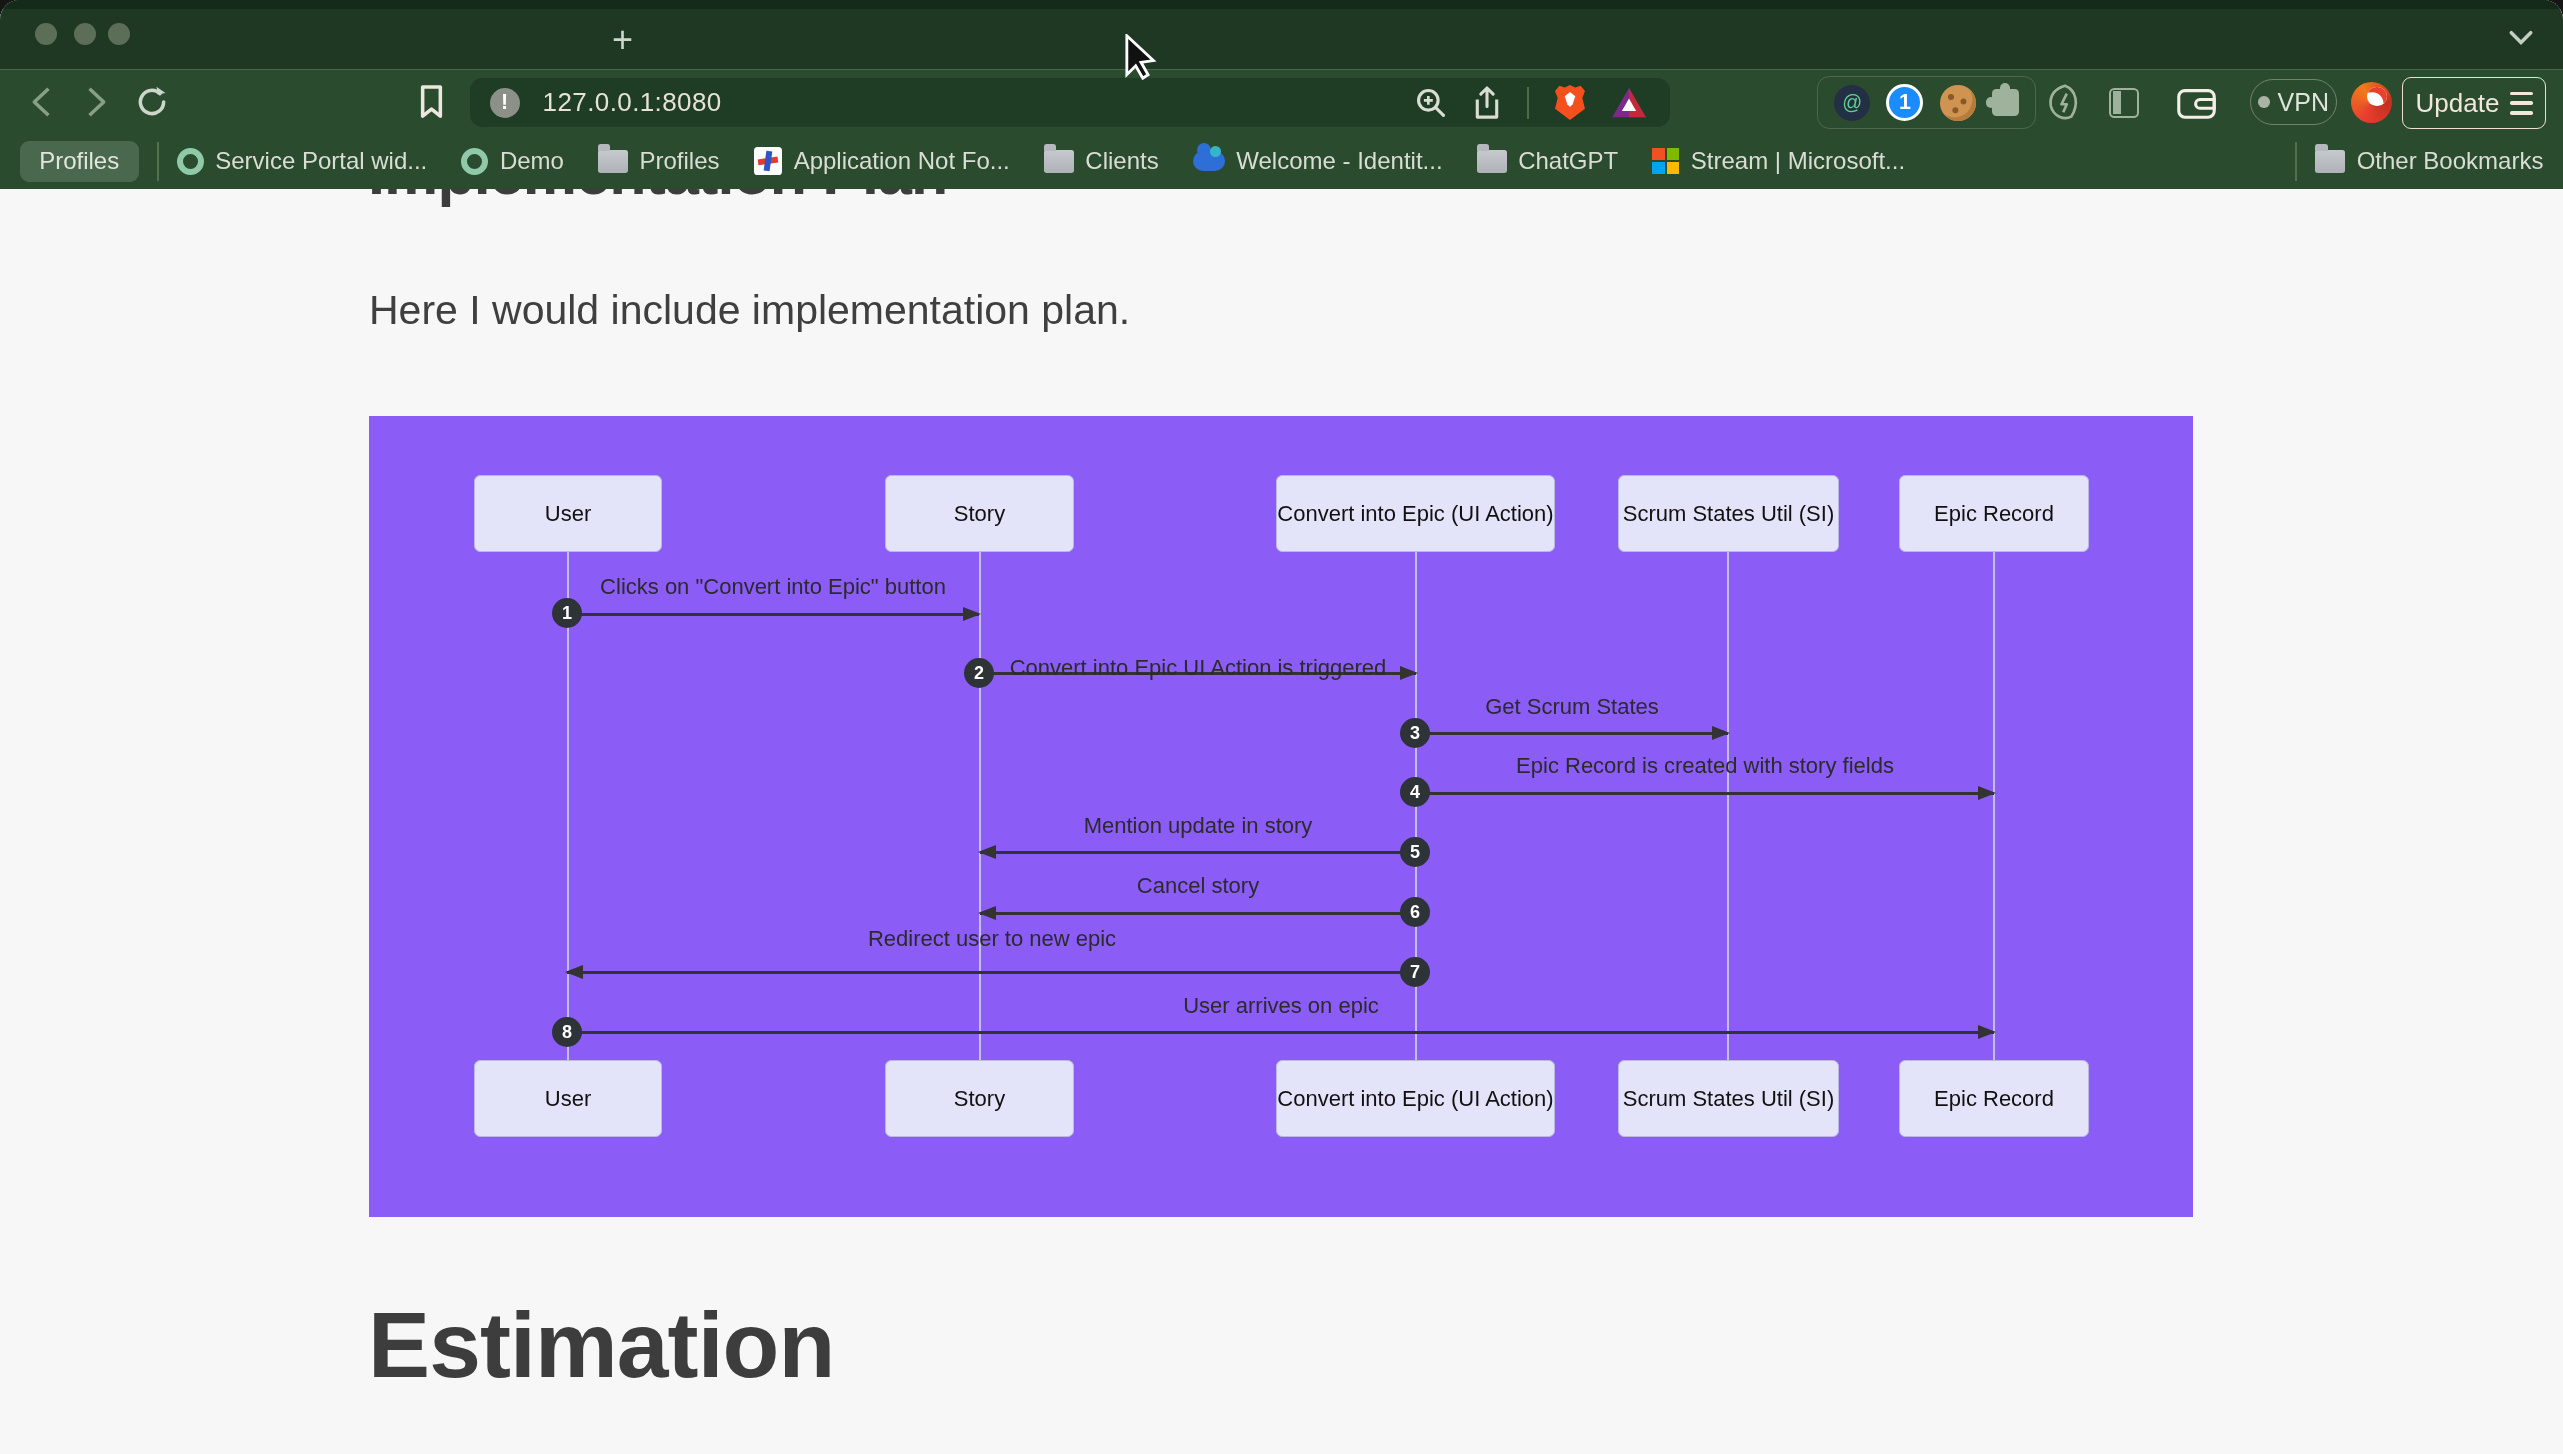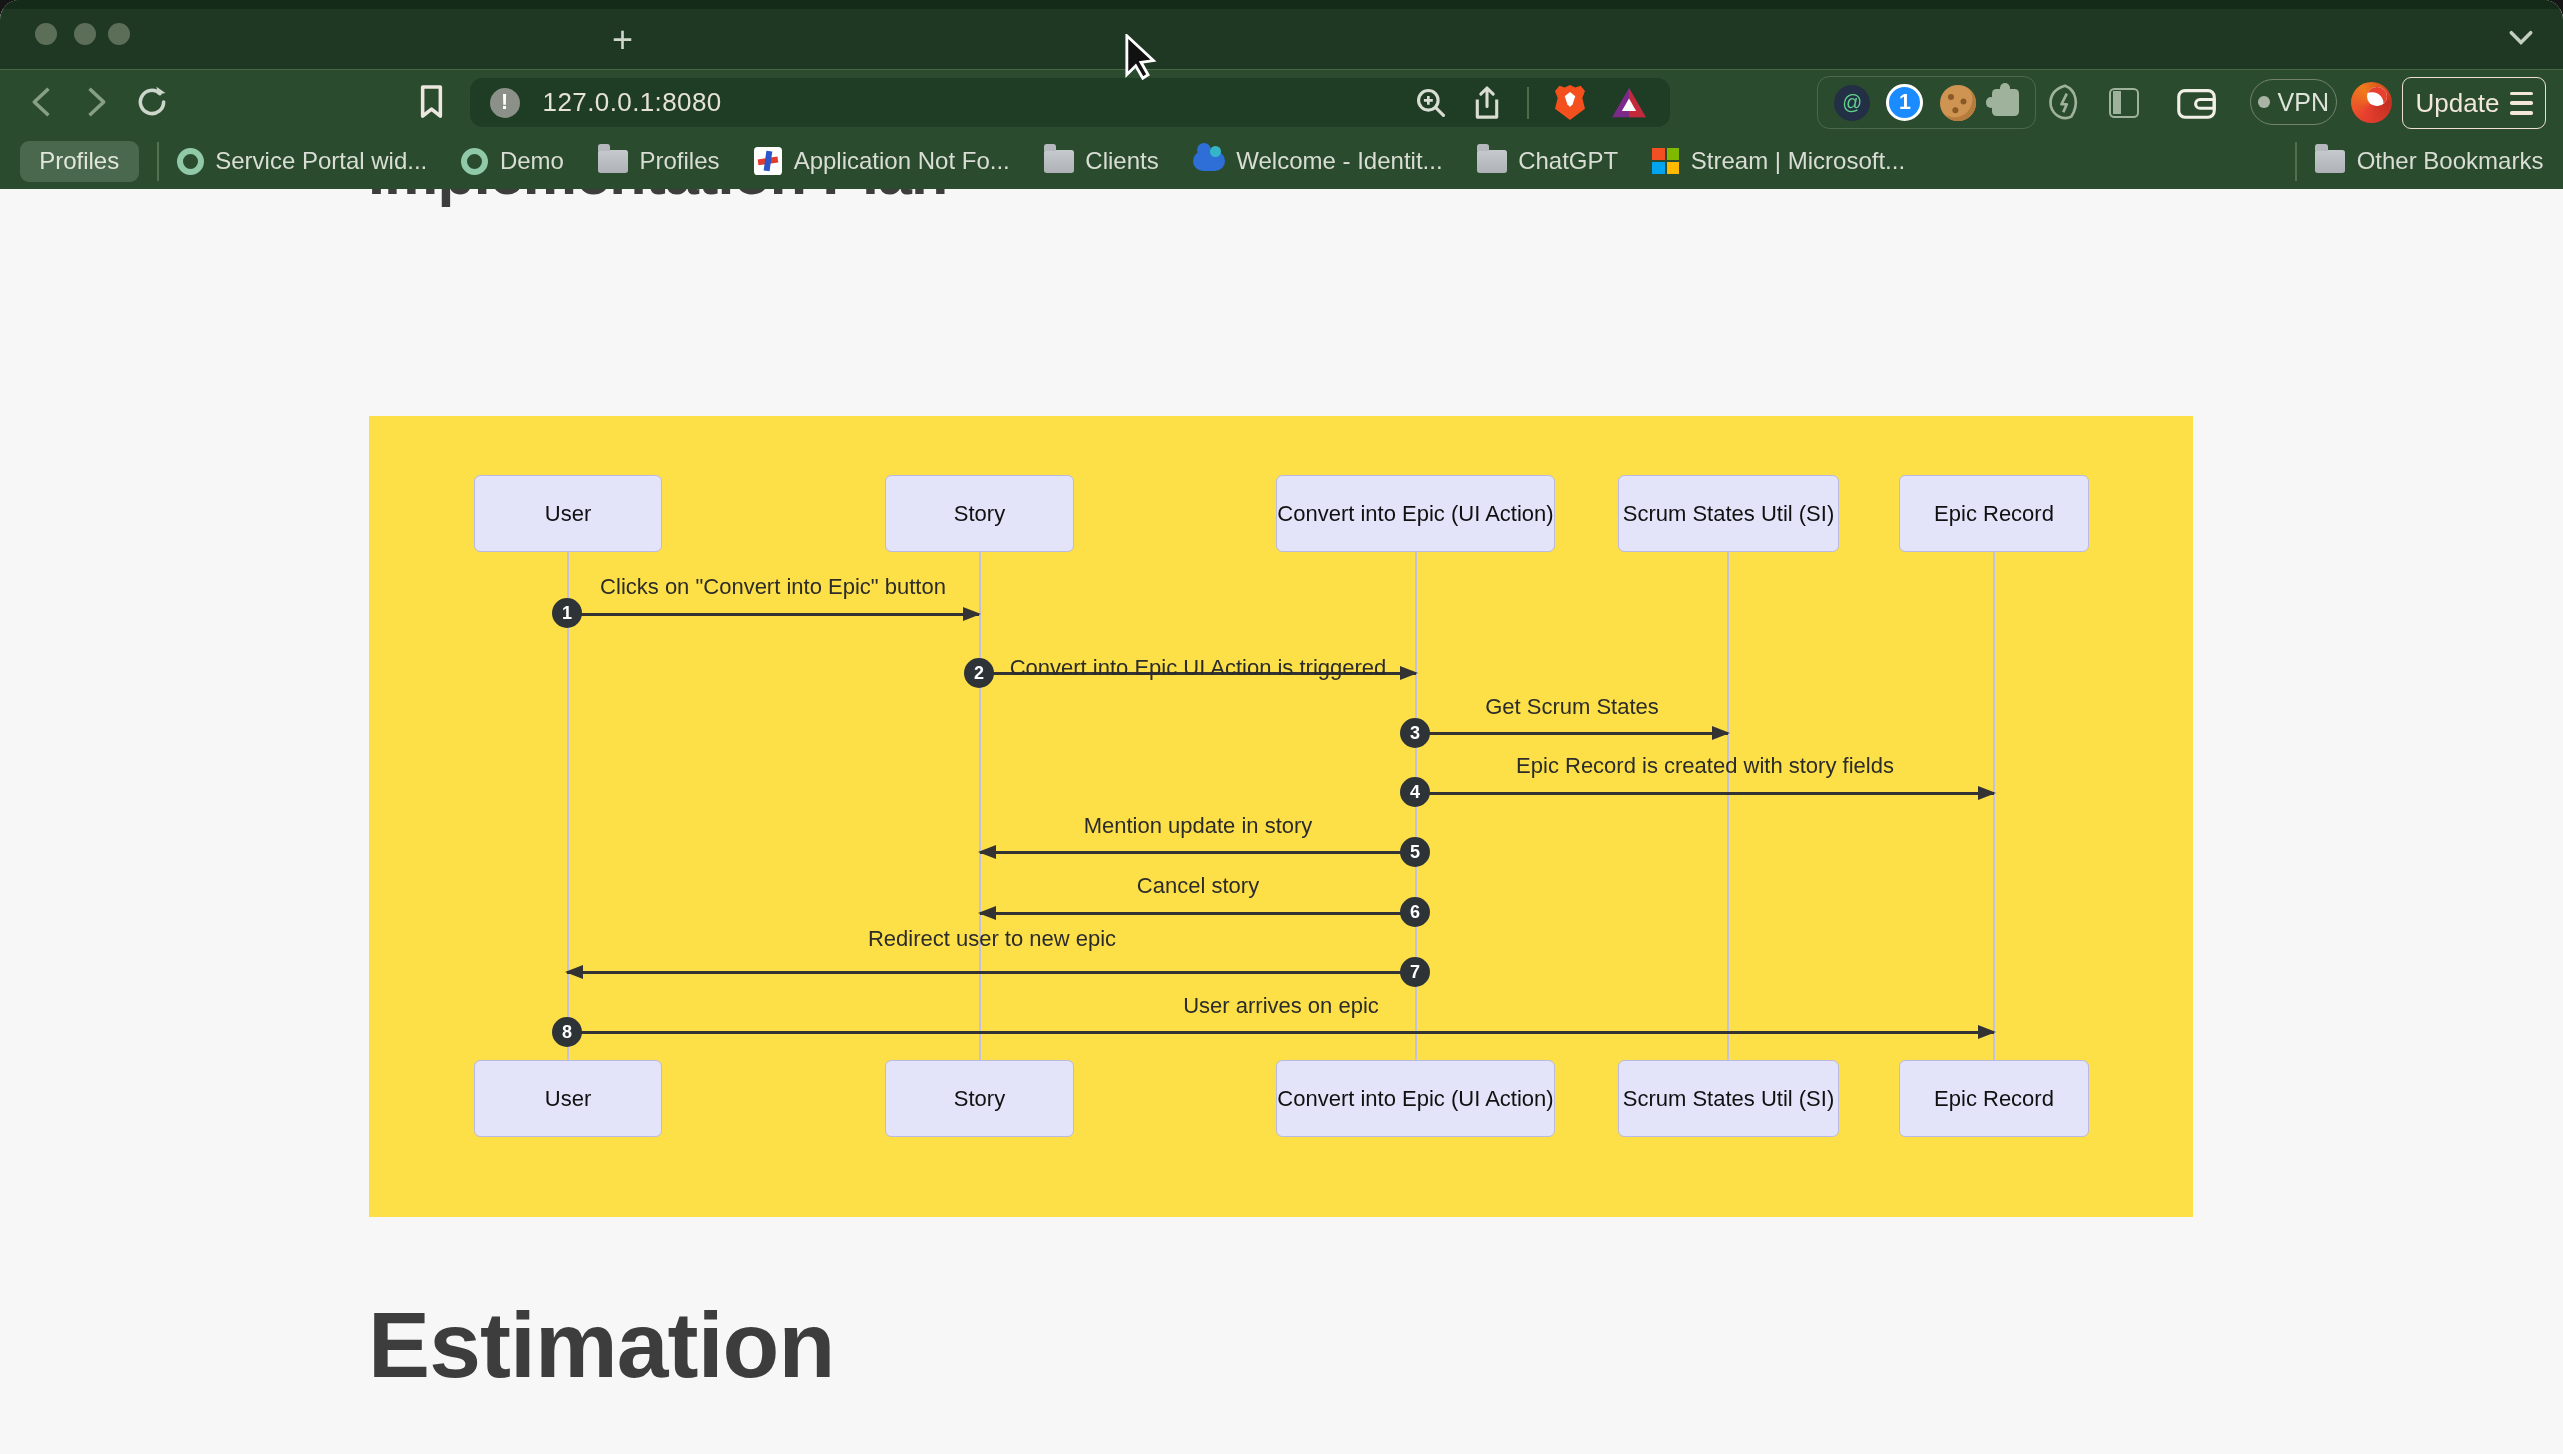--- a/index.html
+++ b/index.html
@@ -71,38 +71,39 @@
   .icon-puzzle::after{content:"";position:absolute;left:-6.2px;top:8px;width:10.7px;height:10.7px;border-radius:50%;background:#9fb29b;}
   .icon-sidebar{width:30px;height:30px;border:2.7px solid #9fb29b;border-radius:5.3px;box-sizing:border-box;position:relative;}
   .icon-sidebar::before{content:"";position:absolute;left:1.8px;top:1.8px;bottom:1.8px;width:8px;background:#9fb29b;}
 
   
   .page{position:absolute;left:0;top:0;width:2563px;height:1454px;background:#f7f7f7;z-index:1;}
   .h-top{position:absolute;left:368px;top:138px;font-size:61px;font-weight:700;color:#3d3d3d;letter-spacing:-0.9px;}
   .para{position:absolute;left:369px;top:287px;font-size:41px;color:#3f3f3f;}
   .h-bottom{position:absolute;left:368px;top:1292px;font-size:93px;font-weight:700;color:#3d3d3d;letter-spacing:-0.9px;}
 
-  .panel{position:absolute;left:369px;top:416px;width:1824px;height:801px;background:#fde047;}
+  .panel{position:absolute;left:369px;top:416px;width:1824px;height:801px;background:#8b5cf6;}
   .actor-box{position:absolute;height:77px;background:#e3e3f9;border:1.8px solid #b9b9e2;border-radius:6.2px;box-sizing:border-box;display:flex;align-items:center;justify-content:center;font-size:22px;color:#111;}
   .lifeline{position:absolute;width:1.8px;background:#c4c0e2;}
   .msg-line{position:absolute;height:2.7px;background:#333;}
   .msg-line .head-r{position:absolute;right:-1.8px;top:-6.2px;width:0;height:0;border-left:18px solid #333;border-top:7.1px solid transparent;border-bottom:7.1px solid transparent;}
   .msg-line .head-l{position:absolute;left:-1.8px;top:-6.2px;width:0;height:0;border-right:18px solid #333;border-top:7.1px solid transparent;border-bottom:7.1px solid transparent;}
   .msg-badge{position:absolute;width:30px;height:30px;border-radius:50%;background:#2e3338;color:#fff;font-size:18px;font-weight:700;display:flex;align-items:center;justify-content:center;z-index:3;}
   .msg-label{position:absolute;font-size:22px;color:#2b2b2b;text-align:center;transform:translateX(-50%);white-space:nowrap;}
 
   .cursor{position:absolute;left:1123px;top:34px;z-index:50;}
 </style>
 </head>
 <body>
 
 <div class="window">
 
   <div class="page">
     <div class="h-top">Implementation Plan</div>
+    <div class="para">Here I would include implementation plan.</div>
 
     <div class="panel" id="diagram">
         <div class="lifeline" style="left: 198px; top: 136px; height: 508px;"></div>
         <div class="actor-box" style="left: 105px; top: 59px; width: 188px;">User</div>
         <div class="actor-box" style="left: 105px; top: 644px; width: 188px;">User</div>
         <div class="lifeline" style="left: 610px; top: 136px; height: 508px;"></div>
         <div class="actor-box" style="left: 516px; top: 59px; width: 189px;">Story</div>
         <div class="actor-box" style="left: 516px; top: 644px; width: 189px;">Story</div>
         <div class="lifeline" style="left: 1046px; top: 136px; height: 508px;"></div>
         <div class="actor-box" style="left: 907px; top: 59px; width: 279px;">Convert into Epic (UI Action)</div>

